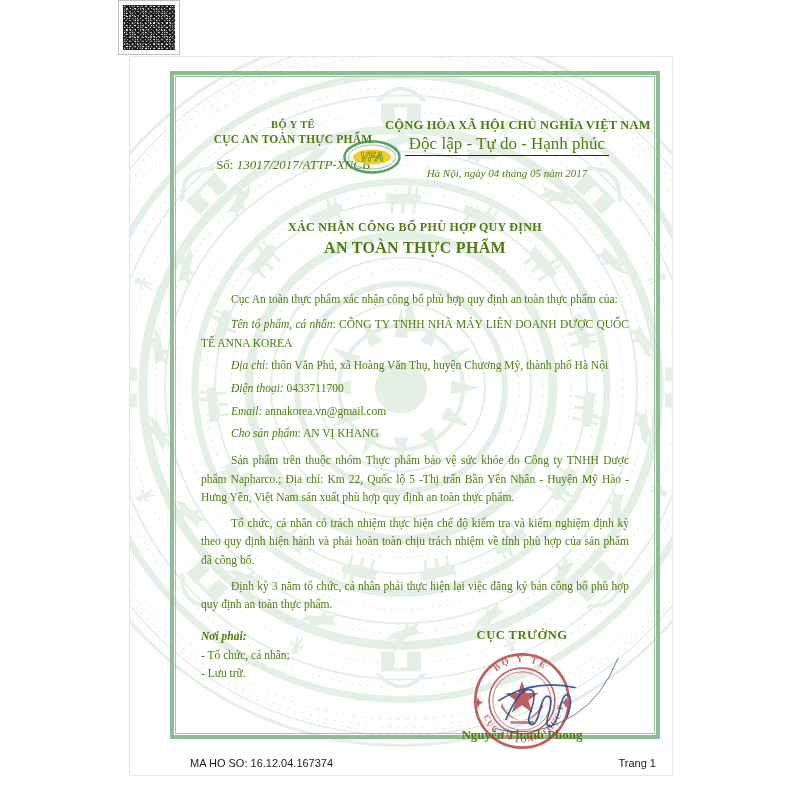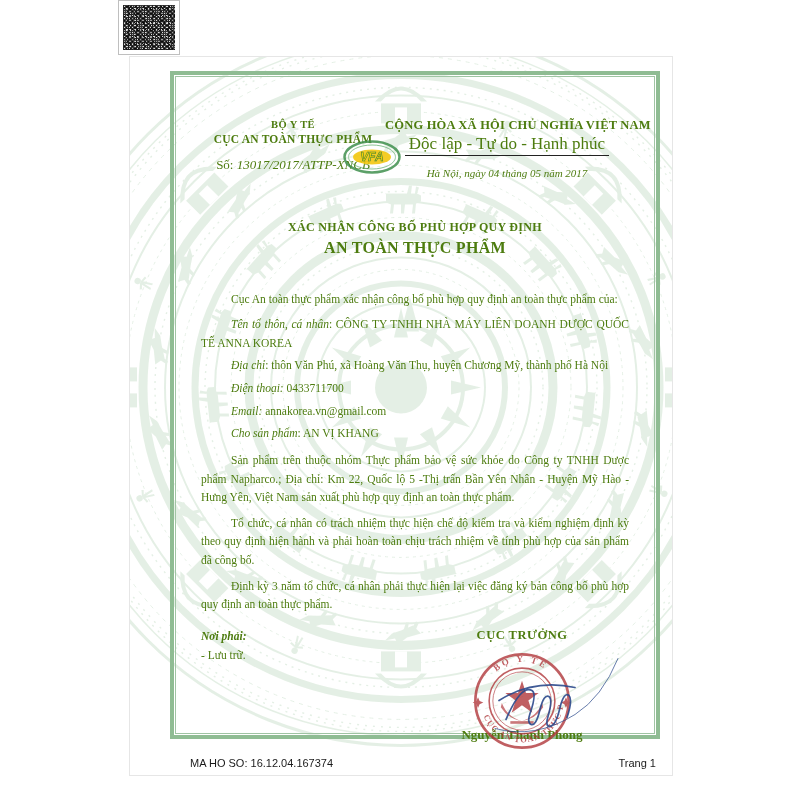--- a/index.html
+++ b/index.html
@@ -407,21 +407,21 @@
     <div class="title-wrap">
       <div class="title1">XÁC NHẬN CÔNG BỐ PHÙ HỢP QUY ĐỊNH</div>
       <div class="title2">AN TOÀN THỰC PHẨM</div>
     </div>
 
     <div class="body">
 
       <p class="p-ind">Cục An toàn thực phẩm xác nhận công bố phù hợp quy định an toàn thực phẩm của:</p>
 
       <p class="p-flat ind-start" style="text-indent:0;margin-left:0;">
-        <span style="display:inline-block;width:30px;"></span><span class="lbl">Tên tổ thôn, cá nhân</span><span>: CÔNG TY TNHH NHÀ MÁY LIÊN DOANH DƯỢC QUỐC TẾ ANNA KOREA</span>
+        <span style="display:inline-block;width:30px;"></span><span class="lbl">Tên tổ phẩm, cá nhân</span><span>: CÔNG TY TNHH NHÀ MÁY LIÊN DOANH DƯỢC QUỐC TẾ ANNA KOREA</span>
       </p>
 
       <p class="p-flat">
         <span style="display:inline-block;width:30px;"></span><span class="lbl">Địa chỉ</span><span>: thôn Văn Phú, xã Hoàng Văn Thụ, huyện Chương Mỹ, thành phố Hà Nội</span>
       </p>
 
       <div class="row-two">
         <div class="c1">
           <span style="display:inline-block;width:30px;"></span><span class="lbl">Điện thoại:</span>
           <span>0433711700</span>
@@ -439,20 +439,21 @@
 
       <p class="p-ind">Sản phẩm trên thuộc nhóm Thực phẩm bảo vệ sức khỏe do Công ty TNHH Dược phẩm Napharco.; Địa chỉ: Km 22, Quốc lộ 5 -Thị trấn Bần Yên Nhân - Huyện Mỹ Hào - Hưng Yên, Việt Nam sản xuất phù hợp quy định an toàn thực phẩm.</p>
       <p class="p-ind">Tổ chức, cá nhân có trách nhiệm thực hiện chế độ kiểm tra và kiểm nghiệm định kỳ theo quy định hiện hành và phải hoàn toàn chịu trách nhiệm về tính phù hợp của sản phẩm đã công bố.</p>
       <p class="p-ind">Định kỳ 3 năm tổ chức, cá nhân phải thực hiện lại việc đăng ký bản công bố phù hợp quy định an toàn thực phẩm.</p>
     </div>
 
     <div class="bottom">
 
       <div class="recv">
         <div class="recv-title">Nơi phải:</div>
+        <div>- Tổ chức, cá nhân;</div>
         <div>- Lưu trữ.</div>
       </div>
 
       <div class="sign">
         <div class="sign-title">CỤC TRƯỞNG</div>
 
         <svg id="seal" viewBox="0 0 200 200">
           <defs>
             <path id="seal-top-arc" d="M100,100 m-74,0 a74,74 0 0 1 148,0" fill="none"></path>
             <path id="seal-bot-arc" d="M100,100 m-78,0 a78,78 0 0 0 156,0" fill="none"></path>

